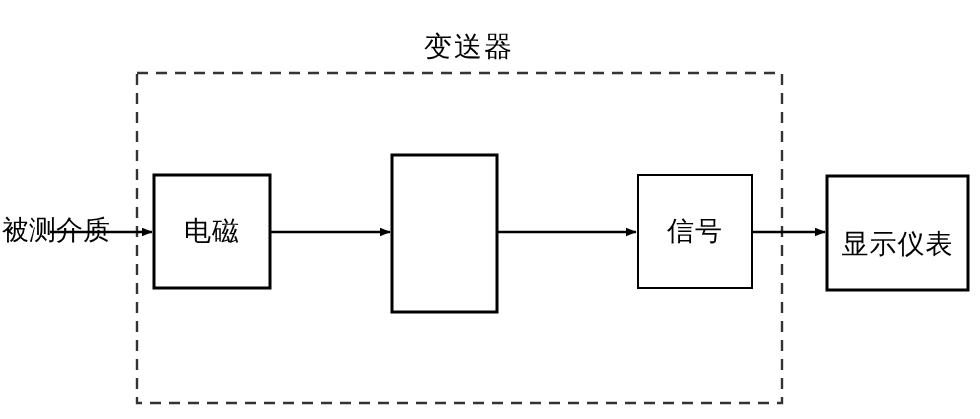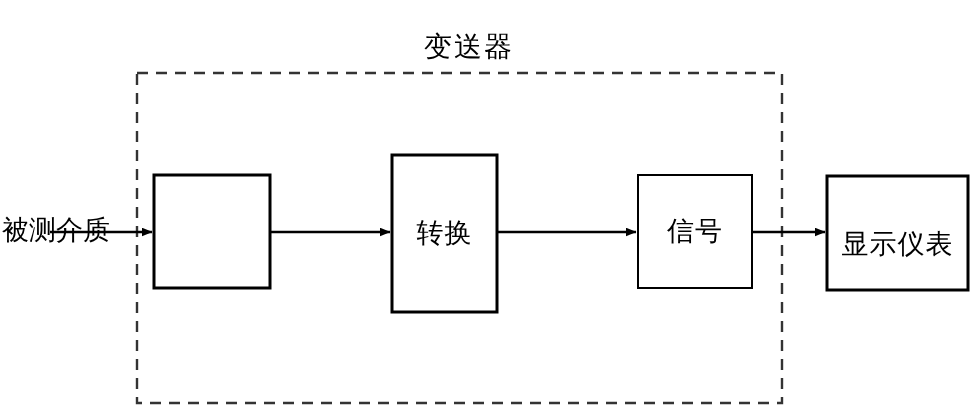--- a/index.html
+++ b/index.html
@@ -112,24 +112,24 @@
     <line x1="752" y1="232" x2="825" y2="232" stroke="#000000" stroke-width="2.6" marker-end="url(#arrowhead)"></line>
   </svg>
 
   <div id="group-title">
     <span id="group-title-inner">变送器</span>
   </div>
 
   <div id="input-label">被测介质</div>
 
   <div class="node-label" style="left:154px; top:175px; width:116px; height:113px;">
+    <span>电磁</span>
   </div>
 
   <div class="node-label" style="left:392px; top:155px; width:105px; height:157px;">
-    <span>转换</span>
   </div>
 
   <div class="node-label" style="left:638px; top:175px; width:114px; height:113px;">
     <span>信号</span>
   </div>
 
   <div class="node-label" style="left:827px; top:176px; width:141px; height:136px;">
     <span>显示仪表</span>
   </div>
 

